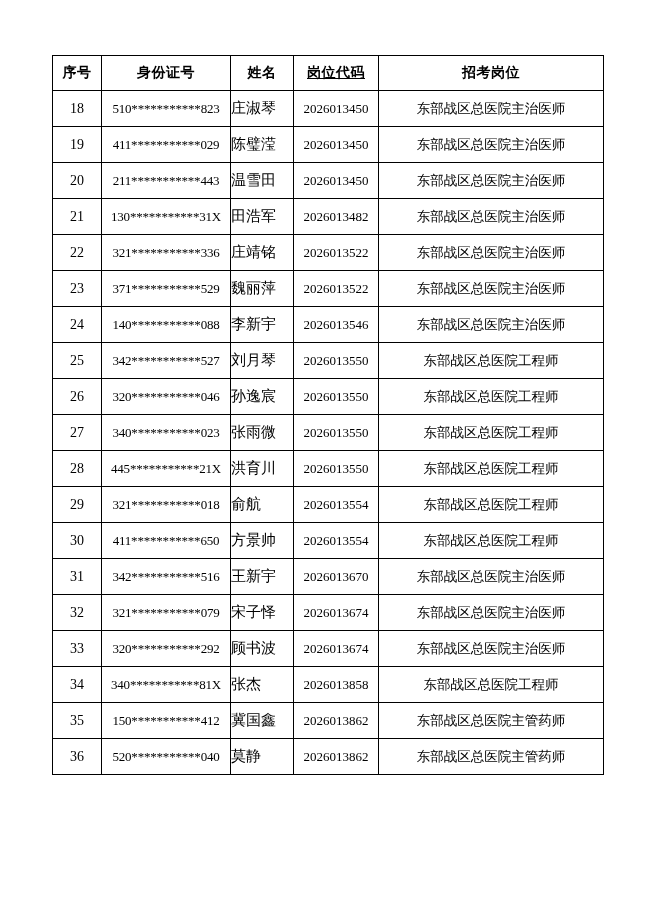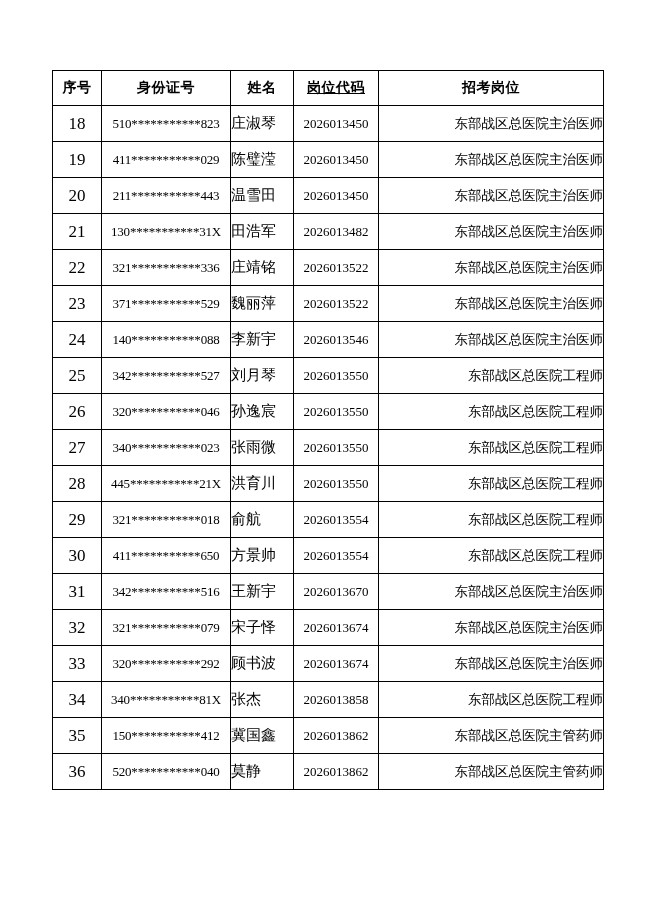--- a/index.html
+++ b/index.html
@@ -12,21 +12,21 @@
     background: #ffffff;
     font-family: "Liberation Serif", "DejaVu Serif", serif;
     color: #000000;
     -webkit-font-smoothing: antialiased;
   }
   .page {
     position: relative;
     width: 650px;
     height: 677px;
     box-sizing: border-box;
-    padding: 70px 52px 0 52px;
+    padding: 55px 52px 0 52px;
   }
   table.roster {
     border-collapse: collapse;
     width: 546px;
     table-layout: fixed;
   }
   table.roster td, table.roster th {
     border: 1px solid #000000;
     padding: 0;
     height: 35px;
@@ -43,37 +43,37 @@
     letter-spacing: 0.5px;
   }
   .col-seq   { width: 48px; }
   .col-id    { width: 128px; }
   .col-name  { width: 62px; }
   .col-code  { width: 84px; text-decoration: underline; }
   .col-post  { width: 224px; font-family: Liberation Serif, serif; }
 
   td.c-seq {
     text-align: center;
-    font-size: 17px;
+    font-size: 14px;
   }
   td.c-id {
     text-align: center;
     font-size: 13px;
     letter-spacing: -0.2px;
     font-family: "Liberation Serif", "DejaVu Serif", serif;
   }
   td.c-name {
     font-size: 15px;
   }
   td.c-code {
     text-align: center;
     font-size: 13px;
   }
   td.c-post {
-    text-align: right;
+    text-align: center;
     font-size: 13.5px;
     padding-left: 3px;
   }
 </style>
 </head>
 <body>
 
 <div class="page">
   <table class="roster">
     <thead>

